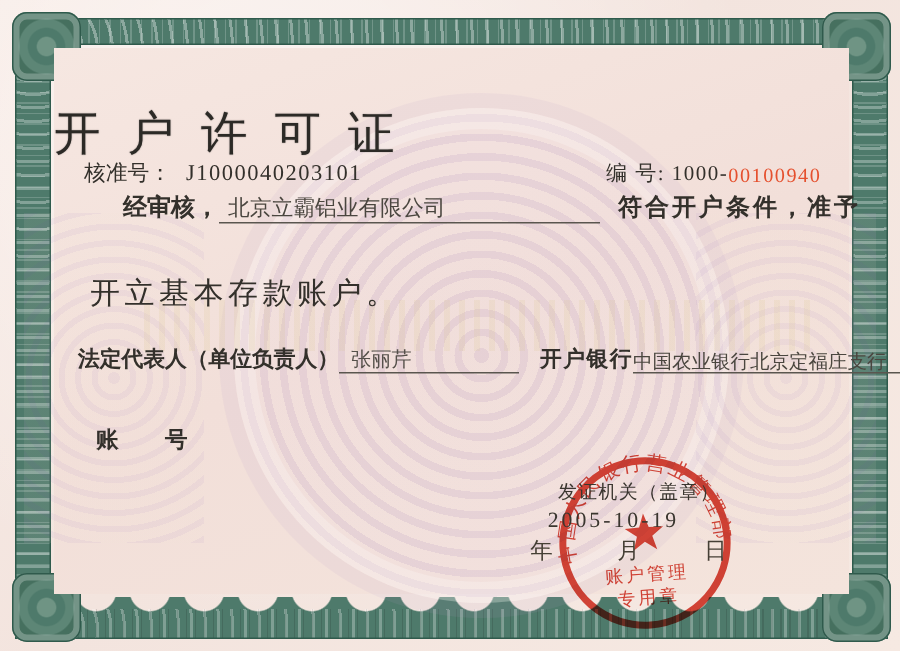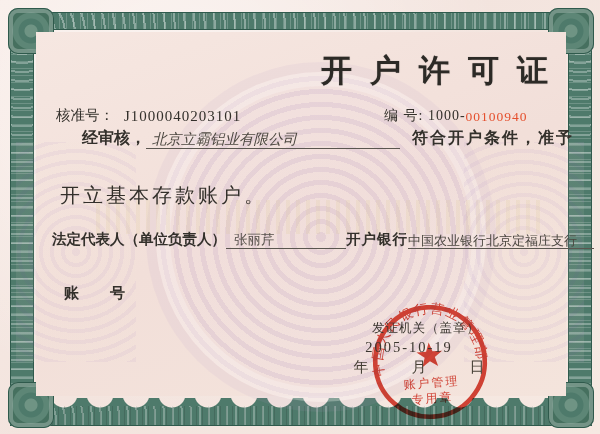--- a/index.html
+++ b/index.html
@@ -48,37 +48,37 @@
          box-shadow:0 0 0 10px rgba(186,156,198,.14), inset 0 0 0 14px rgba(255,255,255,.3);
          opacity:.75;pointer-events:none;}
   .rosette-side{position:absolute;width:120px;height:220px;top:110px;opacity:.45;pointer-events:none;
          background:repeating-radial-gradient(circle at 50% 50%,
             rgba(190,162,200,.30) 0 4px, rgba(240,226,214,.2) 4px 11px);}
   .rosette-l{left:-20px;} .rosette-r{right:-18px;}
   .security-band{position:absolute;left:60px;right:20px;top:168px;height:34px;opacity:.5;pointer-events:none;
          background:repeating-linear-gradient(90deg, rgba(214,194,128,.30) 0 4px, transparent 4px 10px);}
   
   .ink{color:#33302b;}
-  .title{position:absolute;left:0;right:0;top:18px;text-align:right;
-         font-size:31px;font-weight:bold;letter-spacing:18px;color:#2c2a26;
+  .title{position:absolute;left:0;right:0;top:36px;text-align:left;
+         font-size:31px;font-weight:normal;letter-spacing:18px;color:#2c2a26;
          text-shadow:0 0 1px rgba(0,0,0,.4);}
   .row{position:absolute;display:flex;align-items:flex-end;white-space:nowrap;}
   .row-approval{left:20px;top:74px;font-size:14.5px;}
   .approval-value{font-size:15px;letter-spacing:1px;margin-left:10px;}
-  .row-serial{left:348px;top:75px;font-size:14px;letter-spacing:1px;justify-content:flex-end;}
+  .row-serial{left:368px;top:75px;font-size:14px;letter-spacing:1px;justify-content:flex-end;}
   .serial-red{color:#e5502e;font-size:13.5px;letter-spacing:1px;}
   .row-review{left:46px;top:96px;font-size:16px;font-weight:bold;}
   .fill{display:inline-block;border-bottom:1px solid #5a564f;text-align:left;
         font-weight:normal;line-height:1.1;}
-  .fill-company{width:248px;font-size:14.5px;color:#4a463f;padding-left:6px;font-style:italic;}
+  .fill-company{width:248px;font-size:14.5px;color:#4a463f;padding-left:6px;}
   .review-suffix{margin-left:12px;letter-spacing:2px;}
   .row-open{left:24px;top:150px;font-size:20px;font-weight:normal;letter-spacing:3px;}
   .row-rep{left:16px;top:198px;font-size:14.5px;font-weight:bold;}
   .fill-rep{width:112px;font-size:13.5px;color:#55504a;padding-left:8px;}
-  .bank-label{letter-spacing:1px;}
+  .bank-label{margin-left:14px;letter-spacing:1px;}
   .fill-bank{width:186px;font-size:13px;color:#4a463f;}
   .row-account{left:28px;top:252px;font-size:15px;font-weight:bold;letter-spacing:8px;}
   .fill-account{width:204px;font-size:14.5px;letter-spacing:1px;color:#4a463f;padding-left:4px;}
   .issuer-block{position:absolute;left:300px;top:288px;width:180px;text-align:center;z-index:3;}
   .issuer-label{font-size:12.5px;color:#3a362f;letter-spacing:1px;}
   .issue-date{font-size:14.5px;color:#3a362f;letter-spacing:2px;margin-top:2px;margin-left:-34px;font-family:Liberation Serif, serif;}
   .date-units{font-size:15px;color:#453f35;letter-spacing:14px;margin-top:2px;}
   .seal{position:absolute;left:332px;top:268px;width:124px;height:124px;z-index:2;
         mix-blend-mode:multiply;opacity:.92;transform:rotate(-4deg);}
 </style>

